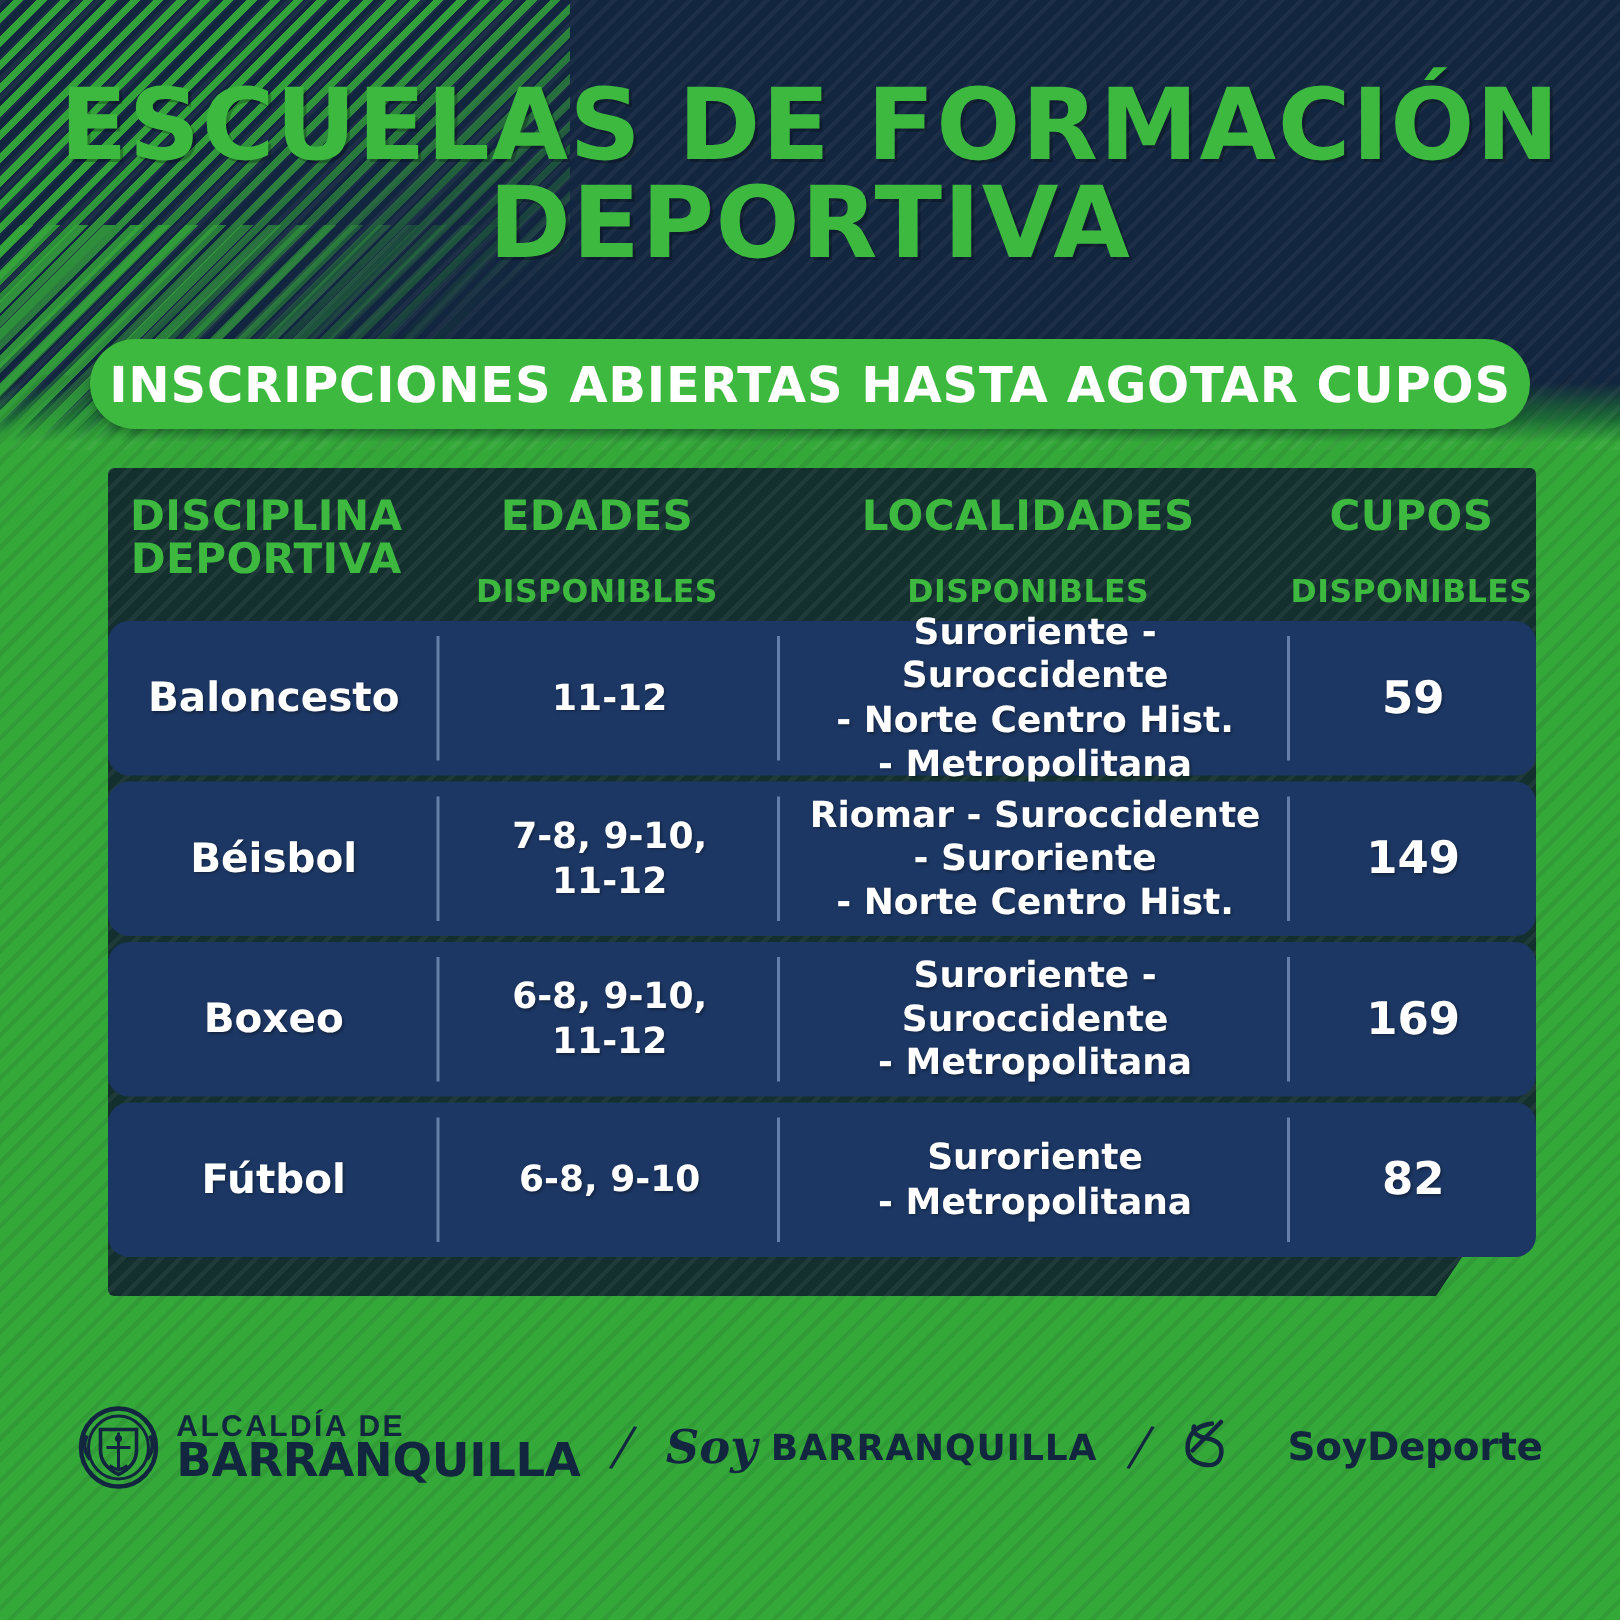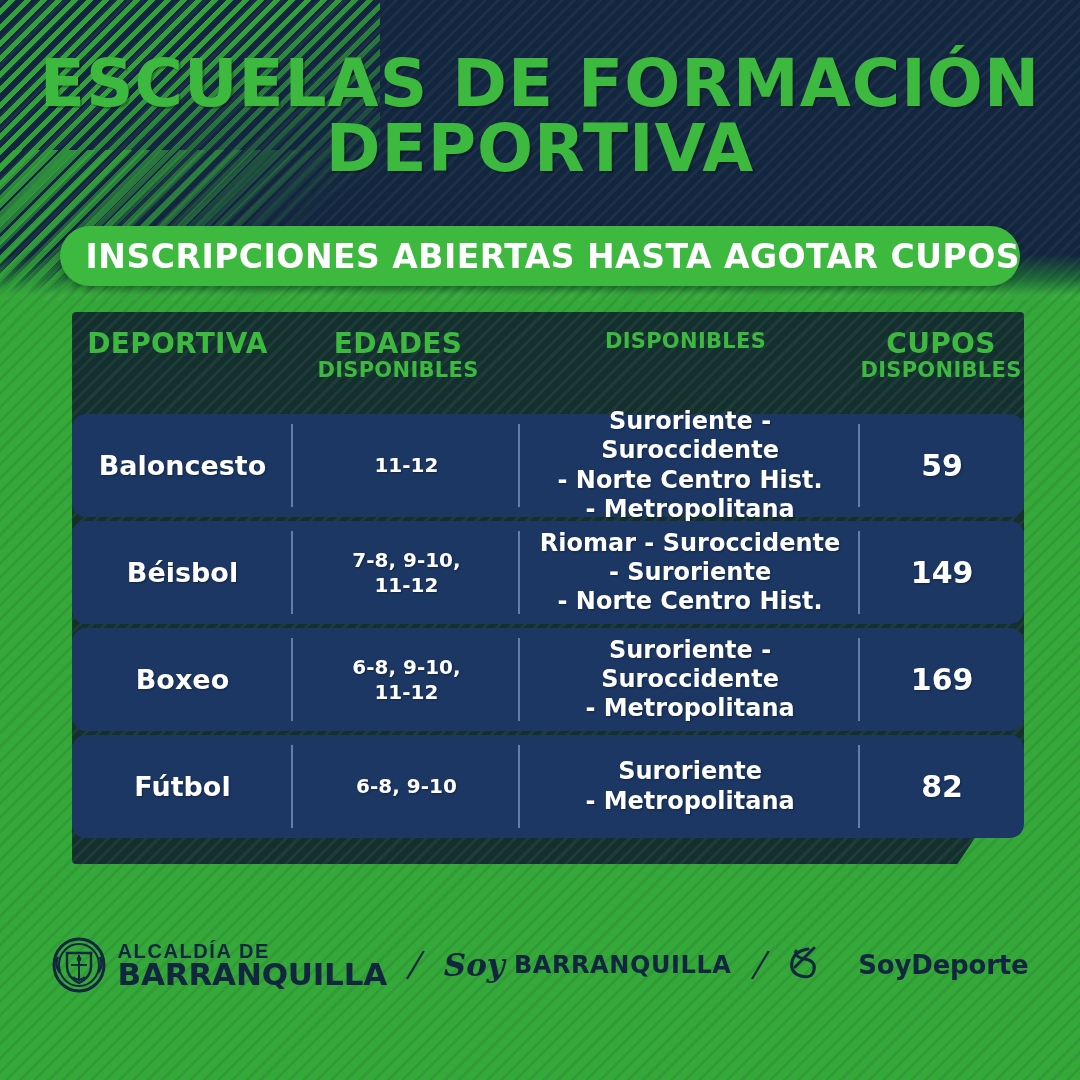--- a/index.html
+++ b/index.html
@@ -71,21 +71,21 @@
     font-family:"DejaVu Sans", sans-serif;
     text-shadow:2px 2px 0 rgba(0,0,0,.25);
   }
   .title .l2{ display:block; }
 
   
   .banner{
     position:absolute; left:60px; top:226px; width:960px; height:60px;
     background:#3db93f;
     border-radius:30px;
-    display:flex; align-items:center; justify-content:flex-end;
+    display:flex; align-items:center; justify-content:center;
     box-shadow:0 3px 6px rgba(0,0,0,.22);
   }
   .banner span{
     color:#ffffff; font-weight:bold; font-size:33px; letter-spacing:.5px;
     font-family:"DejaVu Sans", sans-serif;
     white-space:nowrap;
   }
 
   
   .panel{
@@ -107,21 +107,21 @@
     position:absolute; left:72px; top:330px; width:952px; height:80px;
     display:flex;
   }
   .th{ display:flex; flex-direction:column; align-items:center; justify-content:flex-start; }
   .th .big{
     color:#3db93f; font-weight:bold; font-size:28px; line-height:1.02;
     font-family:"DejaVu Sans", sans-serif; letter-spacing:.3px; text-align:center;
   }
   .th .sub{
     color:#3db93f; font-weight:bold; font-size:21px; line-height:1.05;
-    font-family:"DejaVu Sans", sans-serif; letter-spacing:.3px; text-align:center;
+    font-family:"DejaVu Sans", sans-serif; letter-spacing:.3px; text-align:center;margin-top:24px;
   }
   .th.c1{ width:211px; }
   .th.c2{ width:230px; }
   .th.c3{ width:345px; }
   .th.c4{ width:166px; }
 
   
   .rows{
     position:absolute; left:72px; top:414px; width:952px;
   }
@@ -140,21 +140,21 @@
     text-align:center;
     color:#ffffff;
     font-family:"DejaVu Sans", sans-serif;
     font-weight:bold;
     text-shadow:1px 1px 2px rgba(0,0,0,.35);
     position:relative;
     white-space:pre-line;
     border-radius:31px;
   }
   .cell.c1{ width:224px; font-size:27px; }
-  .cell.c2{ width:230px; font-size:20px; line-height:1.22; }
+  .cell.c2{ width:230px; font-size:24px; line-height:1.22; }
   .cell.c3{ width:345px; font-size:24px; line-height:1.22; }
   .cell.c4{ width:166px; font-size:30px; }
   
   .cell.c1::after, .cell.c2::after, .cell.c3::after{
     content:""; position:absolute; right:0; top:10px; bottom:10px;
     width:2px; background:rgba(160,185,225,.55);
   }
 
   
   .footer{
@@ -213,27 +213,29 @@
   <div class="banner">
     <span>INSCRIPCIONES ABIERTAS HASTA AGOTAR CUPOS</span>
   </div>
 
   <div class="panel">
     <div class="panel-tex"></div>
   </div>
 
   <div class="thead">
     <div class="th c1">
+      <div class="big">DISCIPLINA</div>
       <div class="big">DEPORTIVA</div>
     </div>
     <div class="th c2">
       <div class="big">EDADES</div>
       <div class="sub">DISPONIBLES</div>
     </div>
     <div class="th c3">
+      <div class="big">LOCALIDADES</div>
       <div class="sub">DISPONIBLES</div>
     </div>
     <div class="th c4">
       <div class="big">CUPOS</div>
       <div class="sub">DISPONIBLES</div>
     </div>
   </div>
 
   <div class="rows">
 

